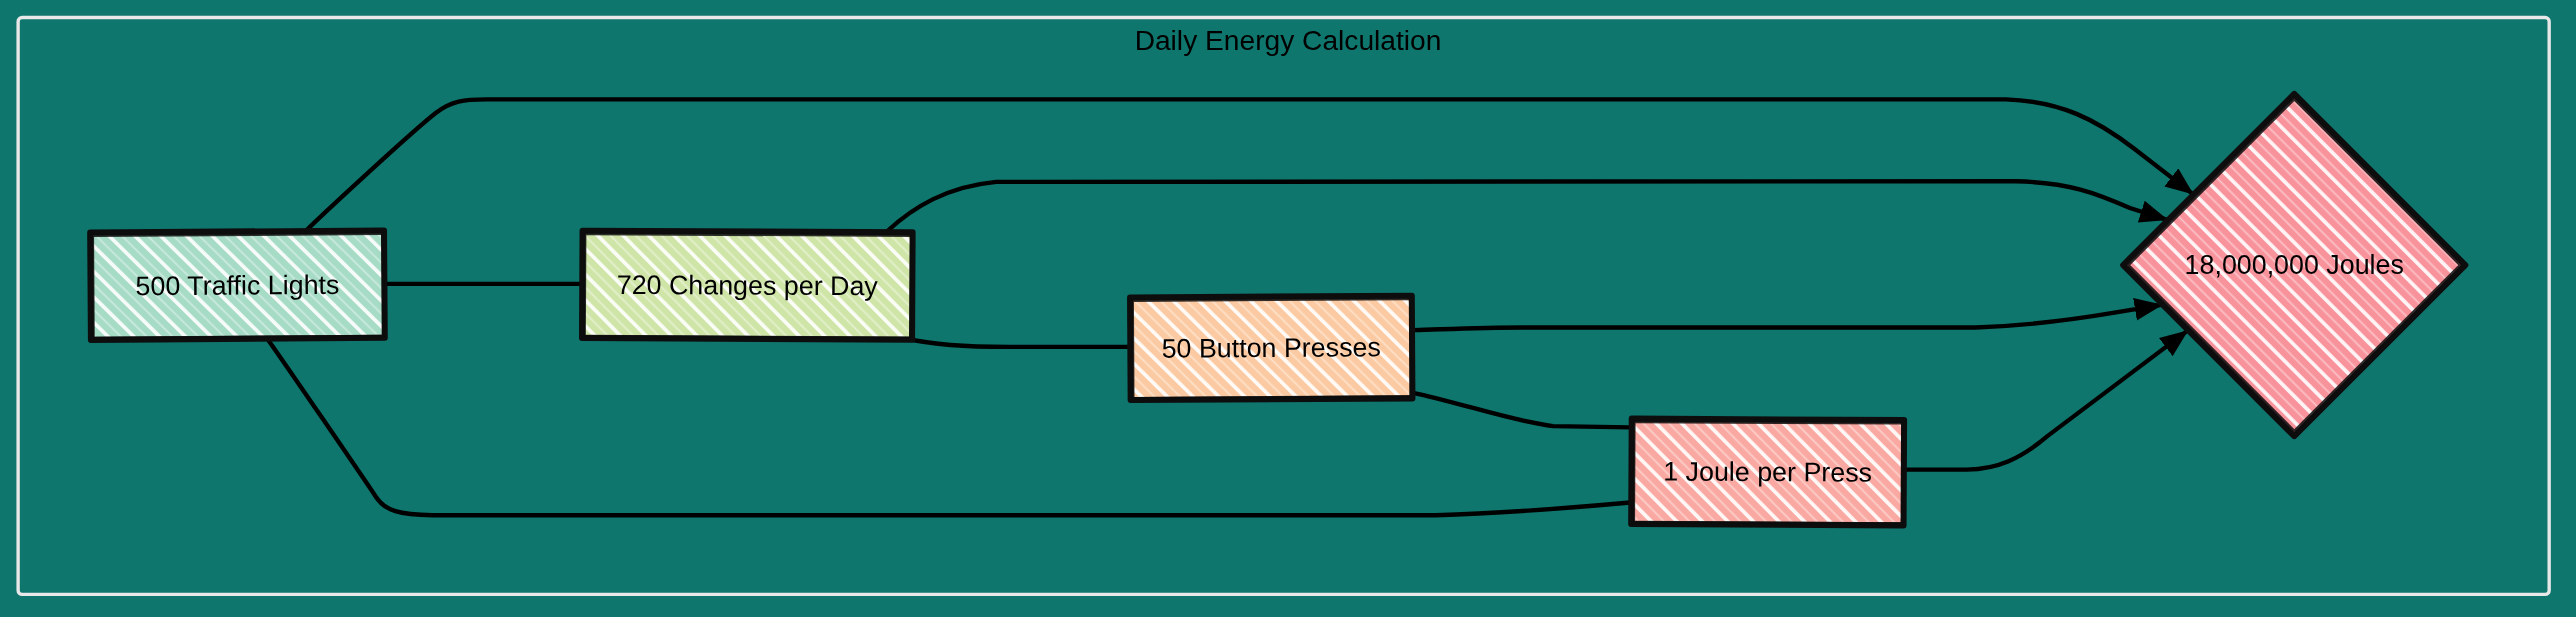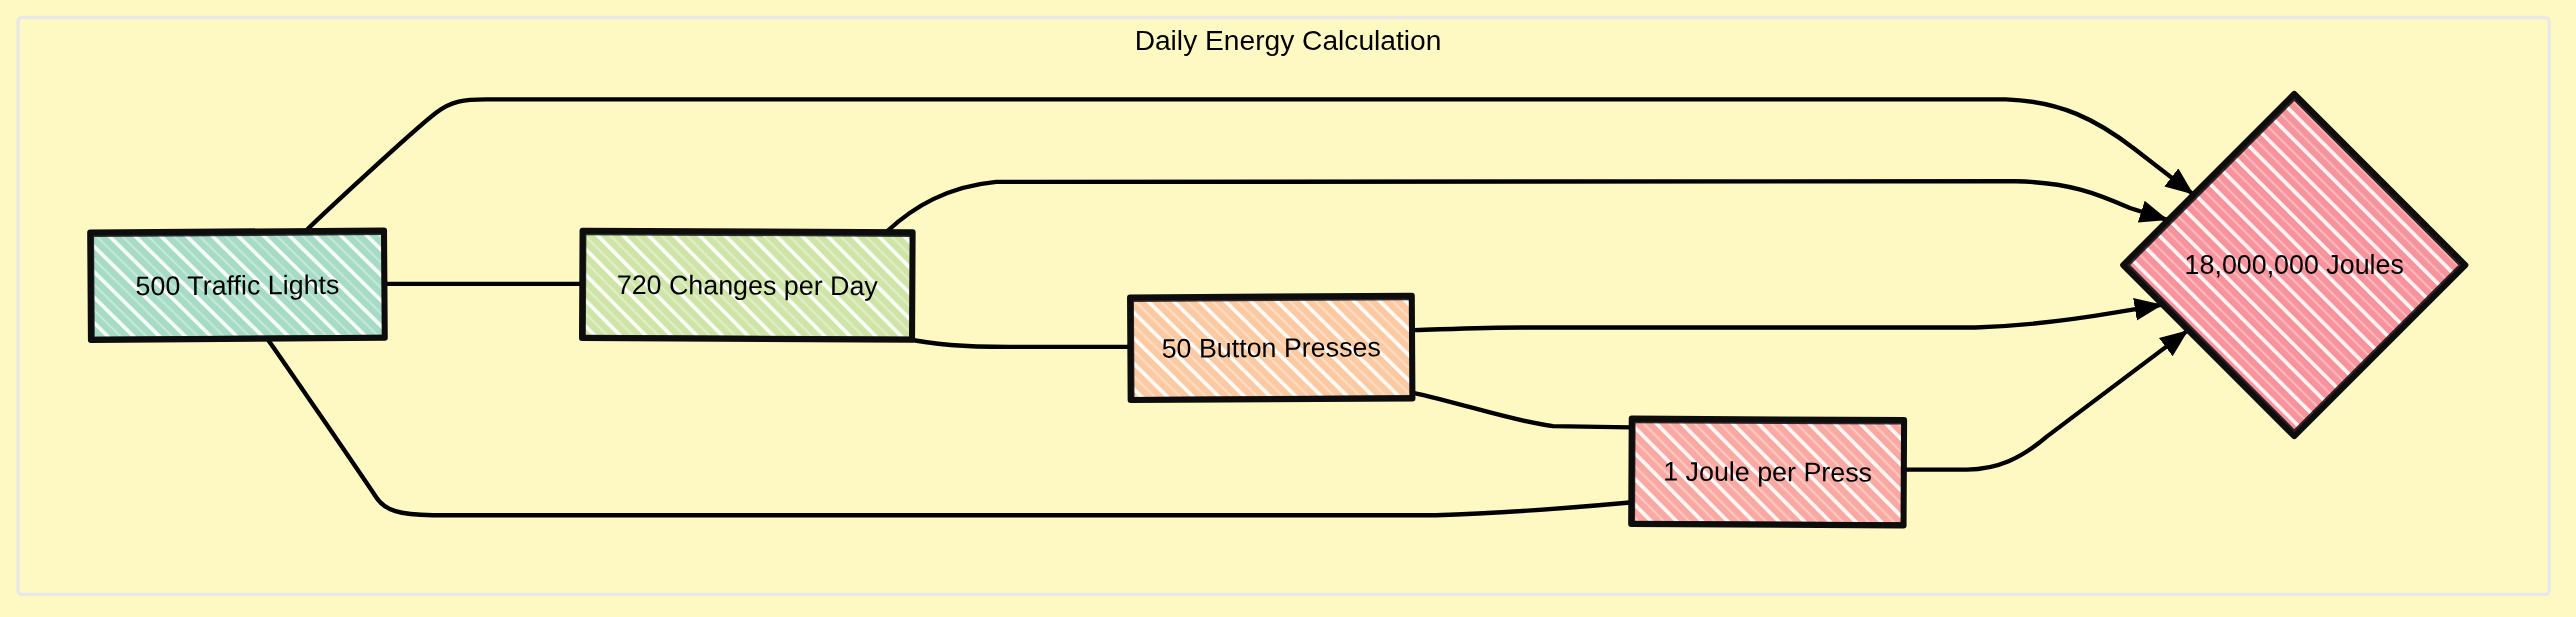--- a/index.html
+++ b/index.html
@@ -5,21 +5,21 @@
   html, body {
     margin: 0;
     padding: 0;
     background: #ffffff;
     font-family: "Liberation Sans", sans-serif;
   }
   .stage {
     position: relative;
     width: 2576px;
     height: 618px;
-    background: #fef9c3;
+    background: #0f766e;
     overflow: hidden;
   }
   svg { display: block; }
   .frame {
     fill: none;
     stroke: #e8e8e8;
     stroke-width: 5;
   }
   .title-text {
     font-family: "Liberation Sans", sans-serif;

